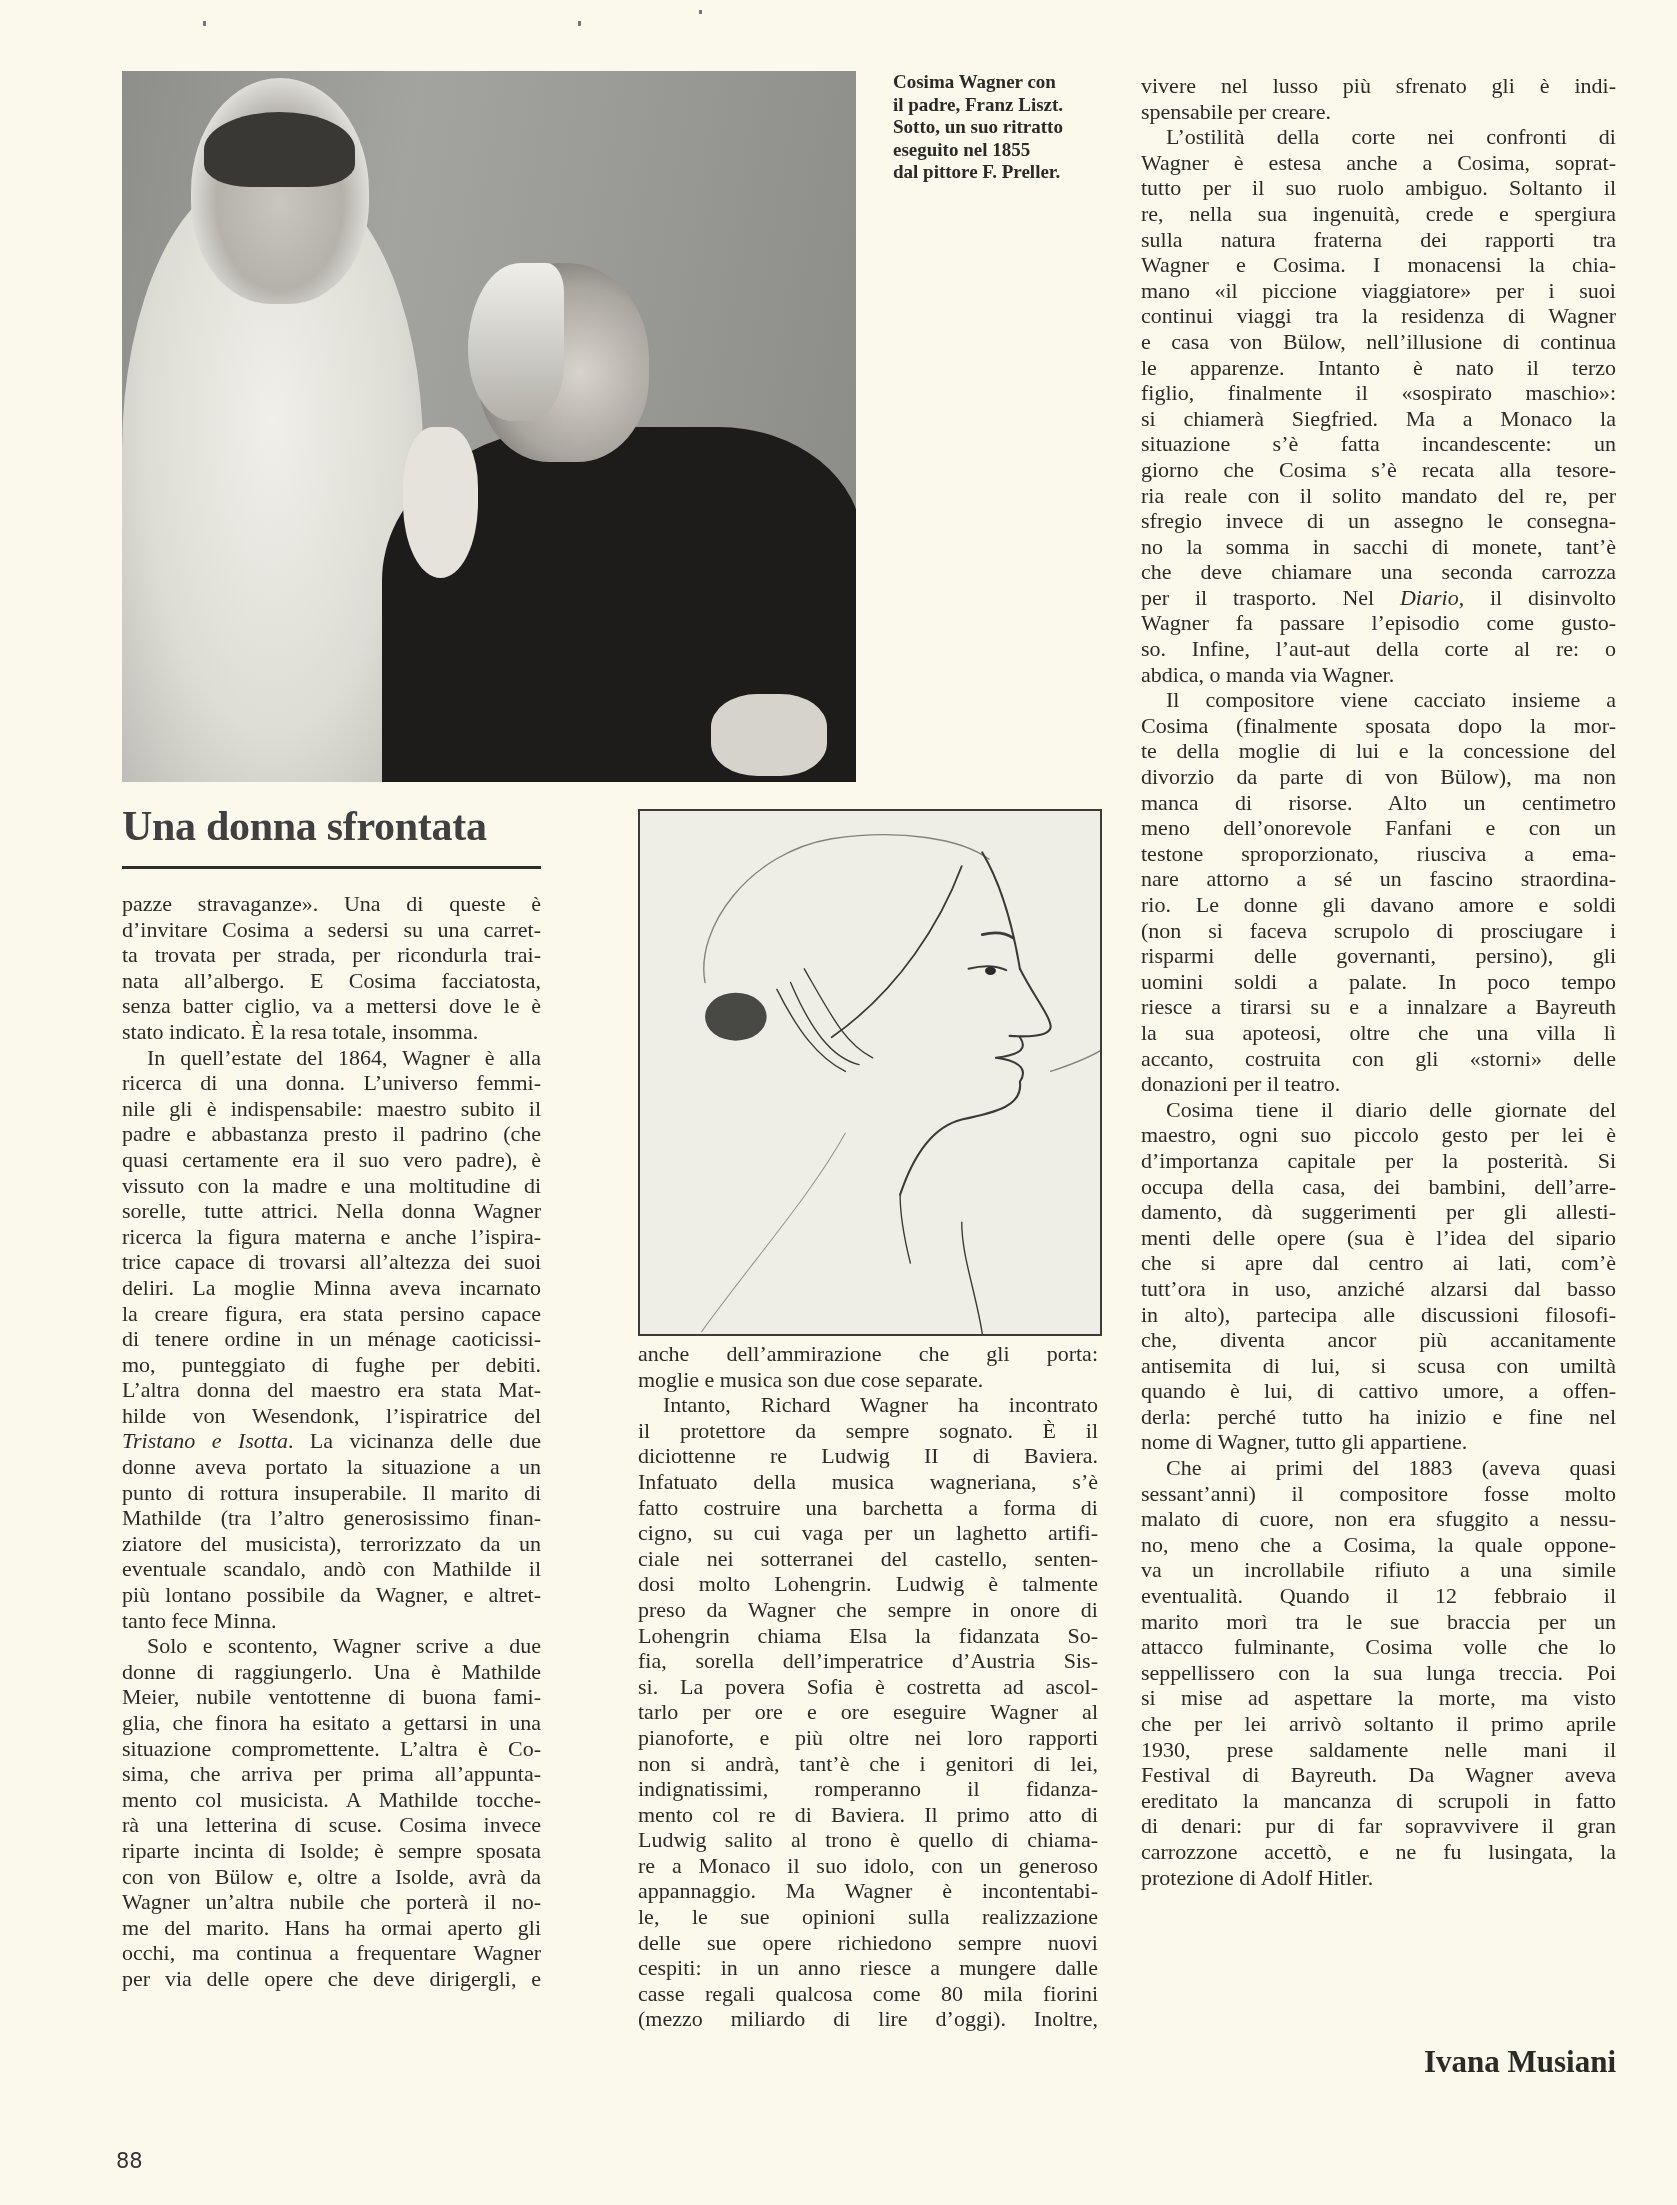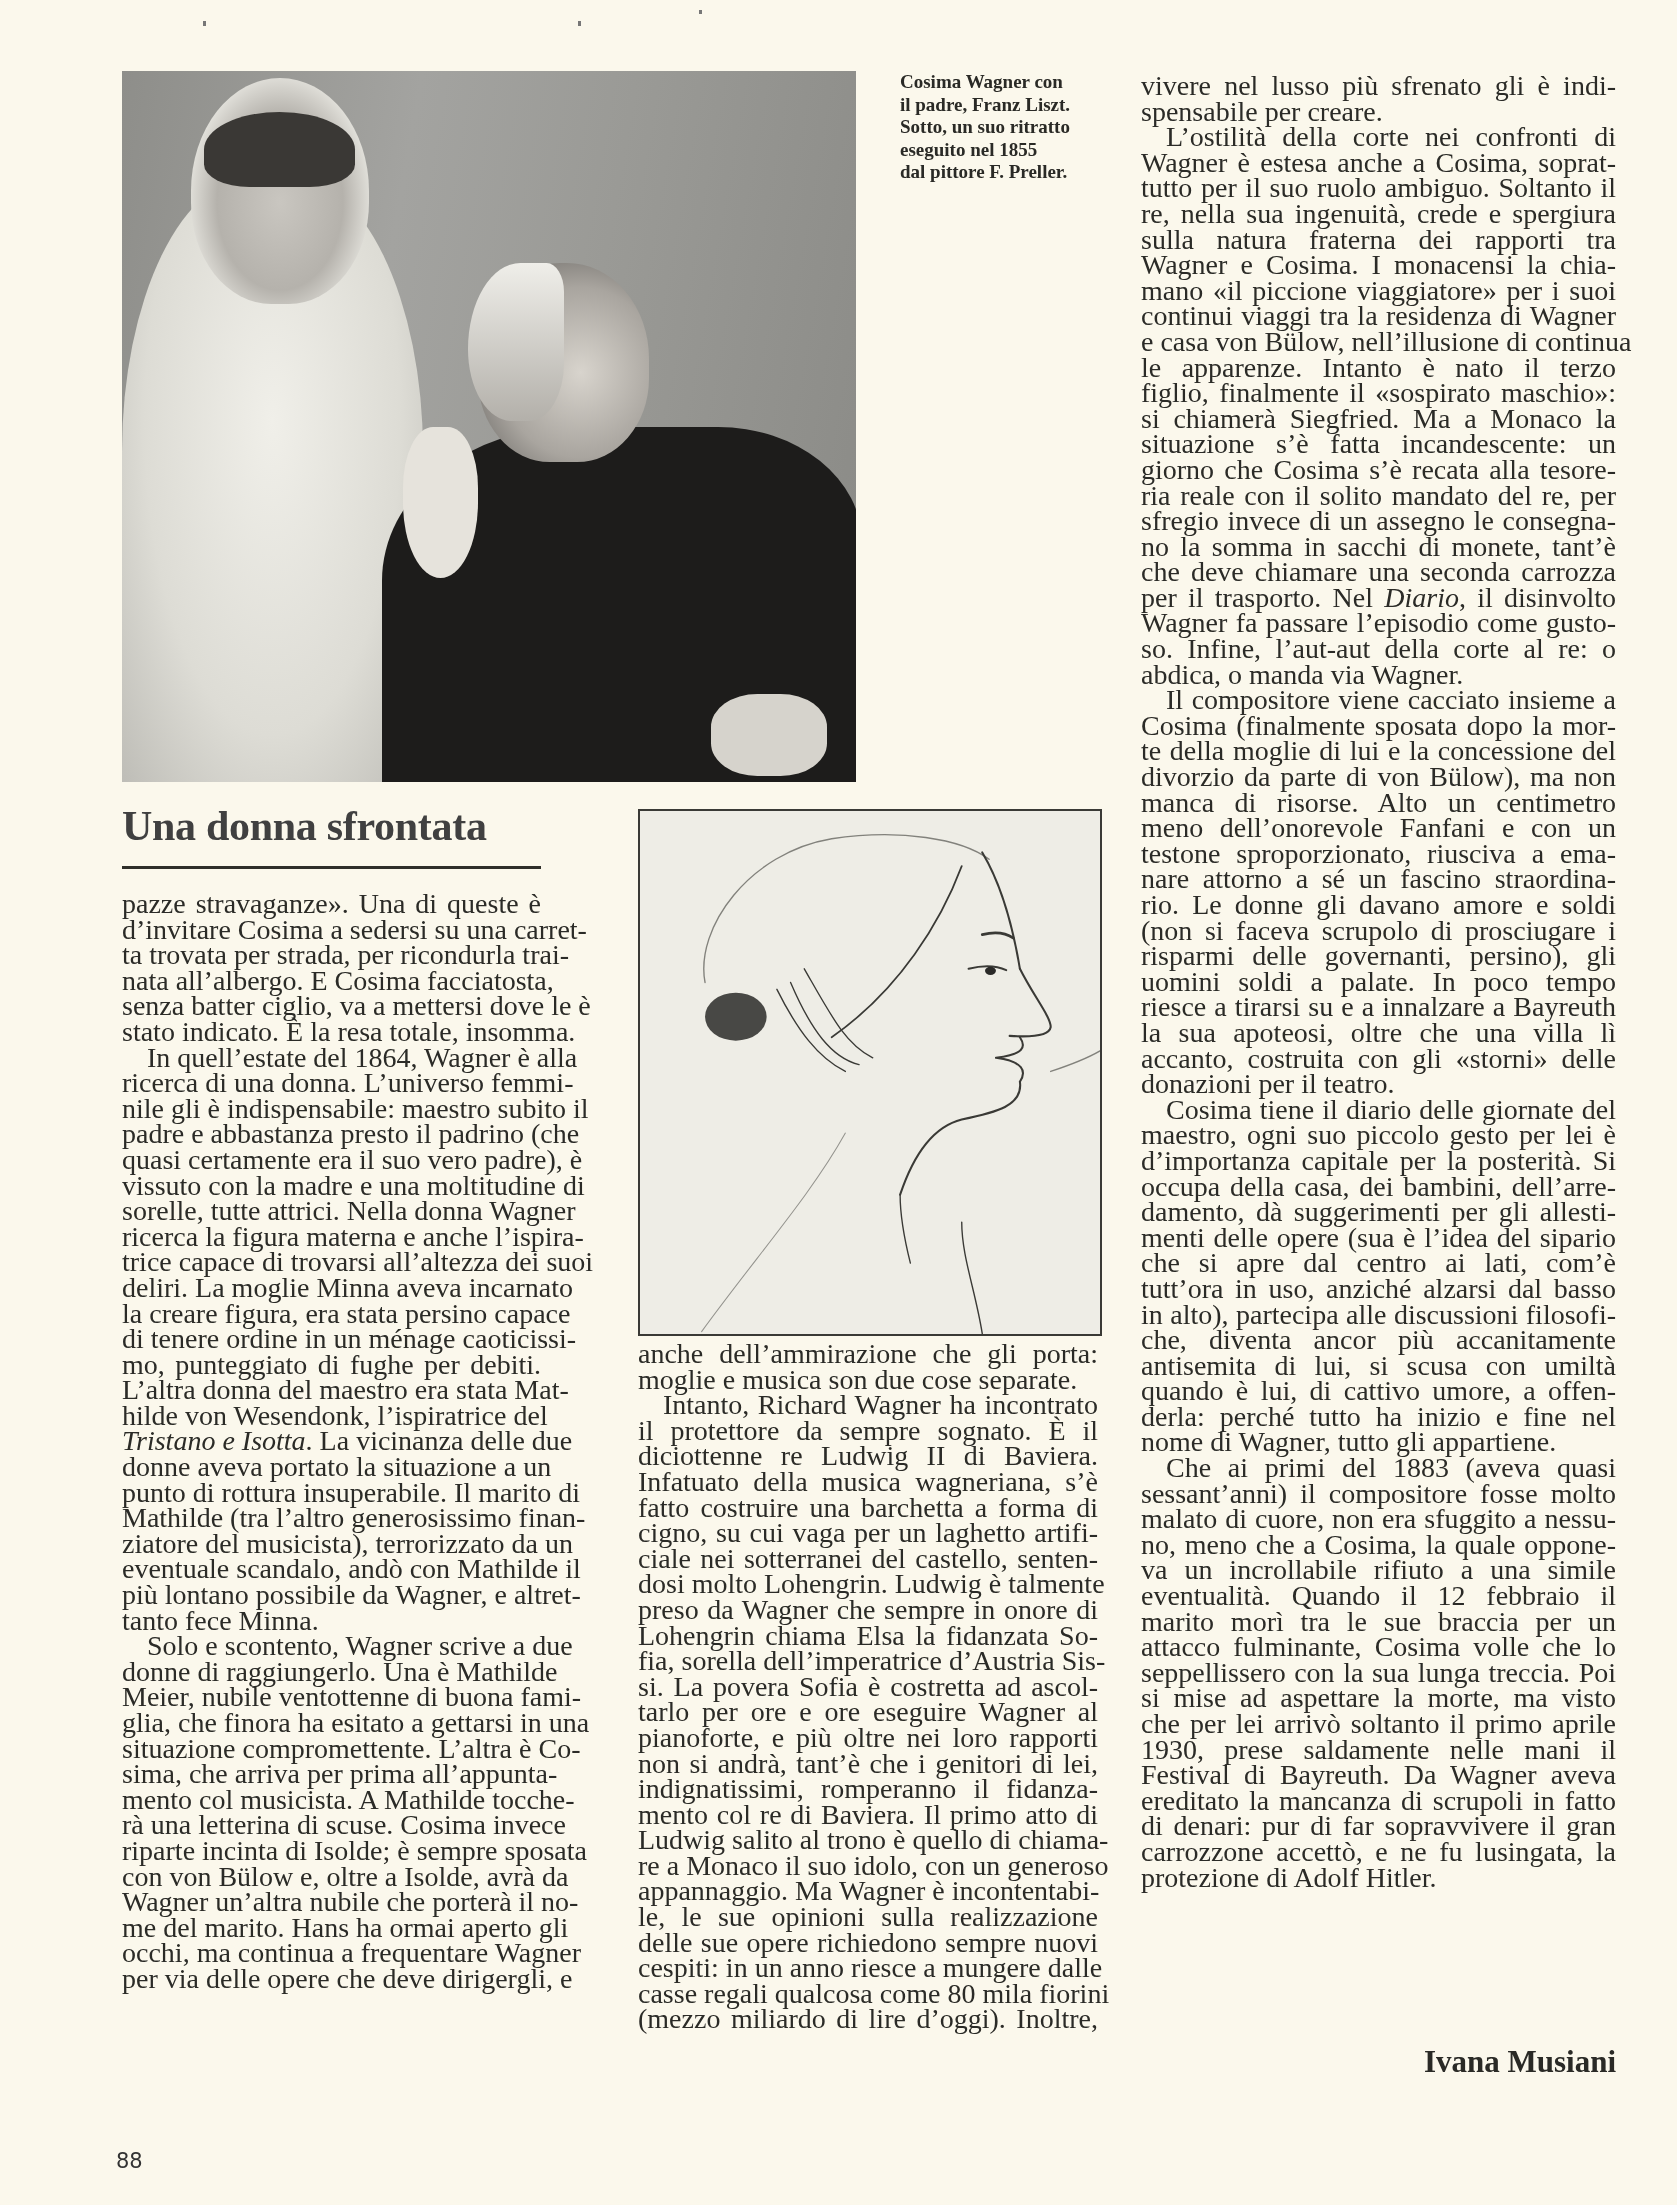--- a/index.html
+++ b/index.html
@@ -52,21 +52,21 @@
   }
   #photo .hand2 {
     position: absolute; left: 589px; top: 623px; width: 116px; height: 82px;
     background: #d6d3cc; border-radius: 40%;
   }
 
   
   #caption {
     left: 893px; top: 71px; width: 247px;
     font-family: "Liberation Serif", serif; font-weight: bold;
-    font-size: 19px; line-height: 22.6px; color: #2a2a26; margin-left: 7px;
+    font-size: 19px; line-height: 22.6px; color: #2a2a26;
   }
   #caption div { white-space: nowrap; }
 
   
   #heading {
     left: 122px; top: 802px;
     font-family: "Liberation Serif", serif; font-weight: bold;
     font-size: 42px; line-height: 49px; color: #404040;
     white-space: nowrap; letter-spacing: -0.3px;
   }
@@ -76,21 +76,21 @@
 
   
   #sketch {
     left: 638px; top: 809px; width: 460px; height: 523px;
     border: 2.1px solid #3a3a36; background: #eeede6; overflow: hidden;
   }
   #sketch svg { width: 100%; height: 100%; display: block; }
 
   
   .col {
-    font-size: 28px; line-height: 25.6px;
+    font-size: 22px; line-height: 25.6px;
     text-align: justify; color: #2b2b27;
   }
   .col .ln { display: block; white-space: nowrap; text-align-last: justify; }
   .col .ln.end { text-align-last: left; }
   .col .ln.ind { padding-left: 25px; }
 
   #col-left { left: 122px; top: 891px; width: 419px; }
   #col-mid { left: 638px; top: 1341px; width: 460px; }
   #col-right { left: 1141px; top: 73px; width: 475px; }
 

